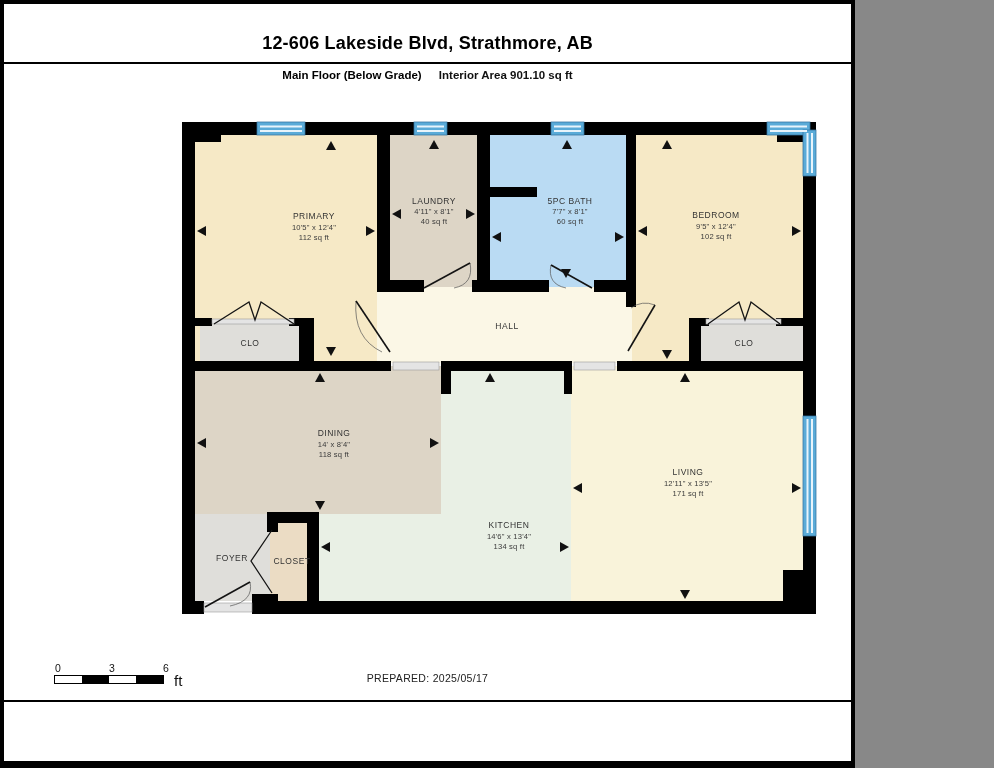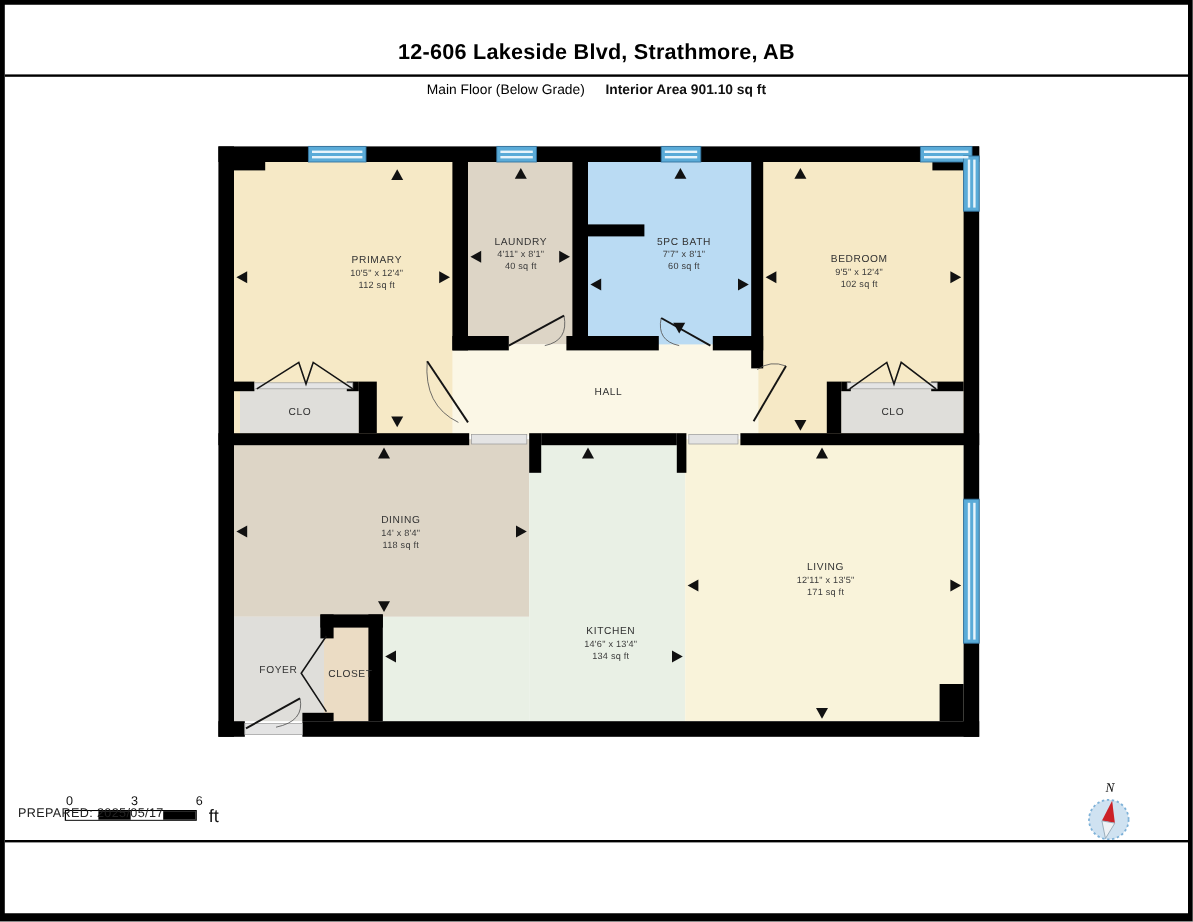--- a/index.html
+++ b/index.html
@@ -1,48 +1,48 @@
 <!DOCTYPE html>
 <html><head>
 <meta charset="utf-8">
 <style>
   html,body{margin:0;padding:0;background:#888;}
   .page{
     position:relative;
-    width:994px;height:768px;
+    width:855px;height:768px;
     box-sizing:border-box;
     background:#fff;
     border:4px solid #000;
     border-bottom-width:7px;
     overflow:hidden;
     font-family:"Liberation Sans", sans-serif;
     color:#000;
   }
   .title{
     position:absolute;top:29px;left:0;right:0;
     text-align:center;font-size:18px;font-weight:bold;letter-spacing:.2px;
   }
   .sep{position:absolute;left:0;right:0;height:2px;background:#000;}
   .sep.top{top:58px;}
   .sep.bottom{top:696px;}
   .subtitle{
     position:absolute;top:65px;left:0;right:0;
     text-align:center;font-size:11.5px;
   }
-  .subtitle .floor{font-weight:normal;}
+  .subtitle .floor{font-weight:bold;}
   .subtitle .area{margin-left:14px;font-weight:bold;color:#111;}
   .plan-svg{position:absolute;left:0;top:0;}
   .rlabel text{
     font-family:"Liberation Sans", sans-serif;
     font-size:8.5px;fill:#333;text-anchor:middle;letter-spacing:.5px;
   }
   .rlabel text.dim{font-size:7.6px;letter-spacing:.2px;fill:#3a3a3a;}
   .prepared{
-    position:absolute;top:668px;left:11px;right:0;
-    text-align:left;font-size:10.5px;color:#222;letter-spacing:.3px;
+    position:absolute;top:668px;left:0;right:0;
+    text-align:center;font-size:10.5px;color:#222;letter-spacing:.3px;
   }
   .scalebar{position:absolute;left:48px;top:658px;width:150px;height:32px;}
   .scalebar .tick{position:absolute;top:0;width:14px;text-align:center;font-size:10.5px;color:#111;}
   .scalebar .tick.t0{left:-1px;}
   .scalebar .tick.t3{left:53px;}
   .scalebar .tick.t6{left:107px;}
   .scalebar .bar{
     position:absolute;left:2px;top:13px;width:108px;height:7px;
     border:1px solid #000;display:flex;box-sizing:content-box;
   }

